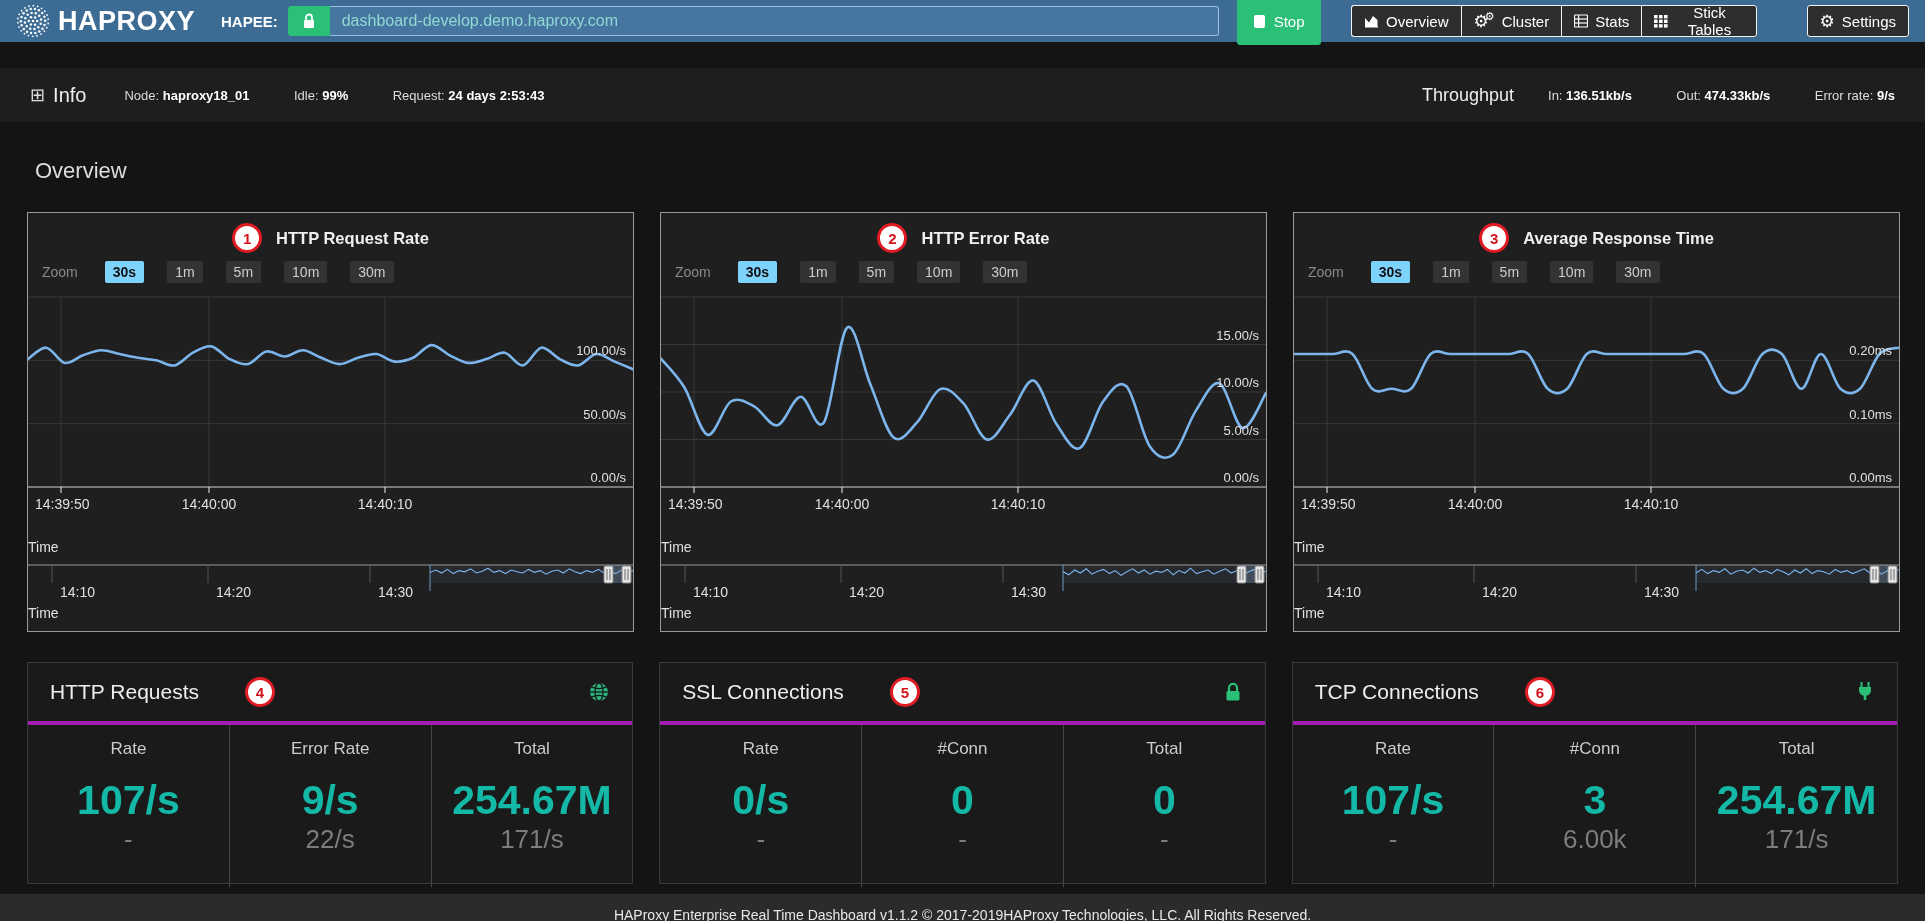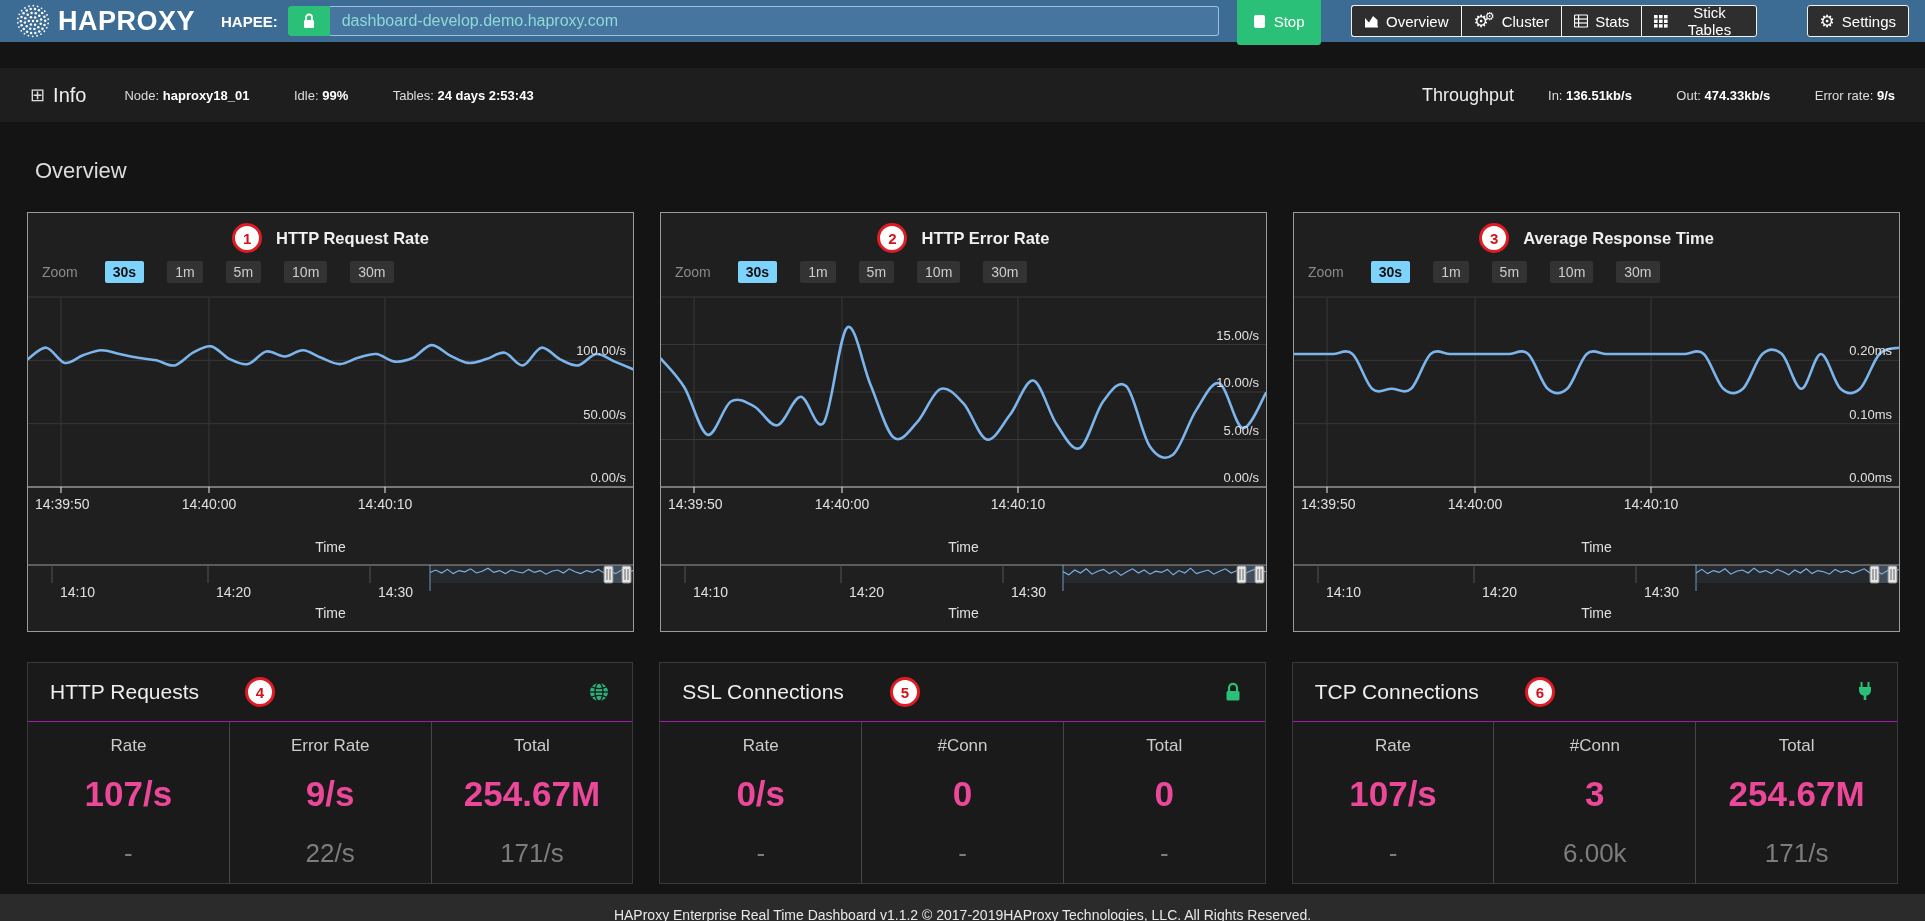--- a/index.html
+++ b/index.html
@@ -36,34 +36,34 @@
   .section-title{color:#ddd;font-size:22px;margin:36px 35px 28px;}
   .charts-row{display:flex;gap:26px;margin:0 27px;}
   .panel{flex:1;border:1px solid #9a9a9a;background:#1f1f1f;box-sizing:border-box;padding:6px 0 8px;}
   .chart-head{height:38px;display:flex;align-items:center;justify-content:center;gap:14px;}
   .badge{width:30px;height:30px;border-radius:50%;background:#fff;border:3px solid #e01b24;color:#d2131c;font-weight:bold;font-size:15px;display:flex;align-items:center;justify-content:center;box-sizing:border-box;flex:0 0 auto;}
   .chart-title{color:#f0f0f0;font-weight:bold;font-size:16.5px;}
   .zoom-row{display:flex;align-items:center;gap:23px;padding:2px 0 4px 14px;height:26px;}
   .zoom-label{color:#8a8a8a;font-size:14px;margin-right:4px;}
   .zoom-btn{font-size:14px;border:none;cursor:pointer;padding:3px 8px;border-radius:2px;background:#333;color:#ccc;font-family:"Liberation Sans",sans-serif;}
   .zoom-btn.active{background:#7dd3fc;color:#111;font-weight:bold;}
-  .time-label{color:#e0e0e0;font-size:14px;text-align:center;height:20px;}
+  .time-label{color:#e0e0e0;font-size:14px;height:20px;}
   .nav-time{height:18px;}
   
   .cards-row{display:flex;gap:26px;margin:30px 27px 0;}
   .card{flex:1;background:#1a1a1a;border:1px solid #3a3a3a;box-sizing:border-box;height:222px;}
-  .card-head{height:58px;display:flex;align-items:center;padding:0 22px;border-bottom:1px solid #a21caf;}
+  .card-head{height:58px;display:flex;align-items:center;padding:0 22px;border-bottom:4px solid #a21caf;}
   .card-title{color:#eee;font-size:21px;}
   .card-head .badge{margin-left:46px;}
   .card-icon{margin-left:auto;}
   .card-body{display:flex;height:162px;}
   .card-col{flex:1;text-align:center;padding-top:14px;}
   .card-col + .card-col{border-left:1px solid #454545;}
   .col-label{color:#ccc;font-size:17px;margin-bottom:18px;}
-  .col-value{color:#ec4899;font-size:35px;font-weight:bold;margin-bottom:24px;}
+  .col-value{color:#14b8a6;font-size:41px;font-weight:bold;margin-bottom:0;}
   .col-sub{color:#7d7d7d;font-size:26px;}
   
   .footer{margin-top:10px;background:#2b2b2b;height:42px;display:flex;align-items:center;justify-content:center;color:#e8e8e8;font-size:14px;}
 </style>
 </head>
 <body>
 
 <nav class="navbar">
   <div class="brand">
     <svg id="logo-svg" width="34" height="34" viewBox="0 0 34 34">
@@ -200,21 +200,21 @@
   <div class="info-left">
     <span class="info-title">
       <span class="plus-ico">⊞</span>
       <span>Info</span>
     </span>
     <span id="info-items">
   <span class="kv"><span class="kv-label">Node:</span> <b class="kv-value">haproxy18_01</b></span>
 
   <span class="kv"><span class="kv-label">Idle:</span> <b class="kv-value">99%</b></span>
 
-  <span class="kv"><span class="kv-label">Tables:</span> <b class="kv-value">24 days 2:53:43</b></span>
+  <span class="kv"><span class="kv-label">Request:</span> <b class="kv-value">24 days 2:53:43</b></span>
 </span>
   </div>
   <div class="info-right">
     <span class="tp-title">Throughput</span>
     <span id="tp-items">
   <span class="kv"><span class="kv-label">In:</span> <b class="kv-value">136.51kb/s</b></span>
 
   <span class="kv"><span class="kv-label">Out:</span> <b class="kv-value">474.33kb/s</b></span>
 
   <span class="kv"><span class="kv-label">Error rate:</span> <b class="kv-value">9/s</b></span>

